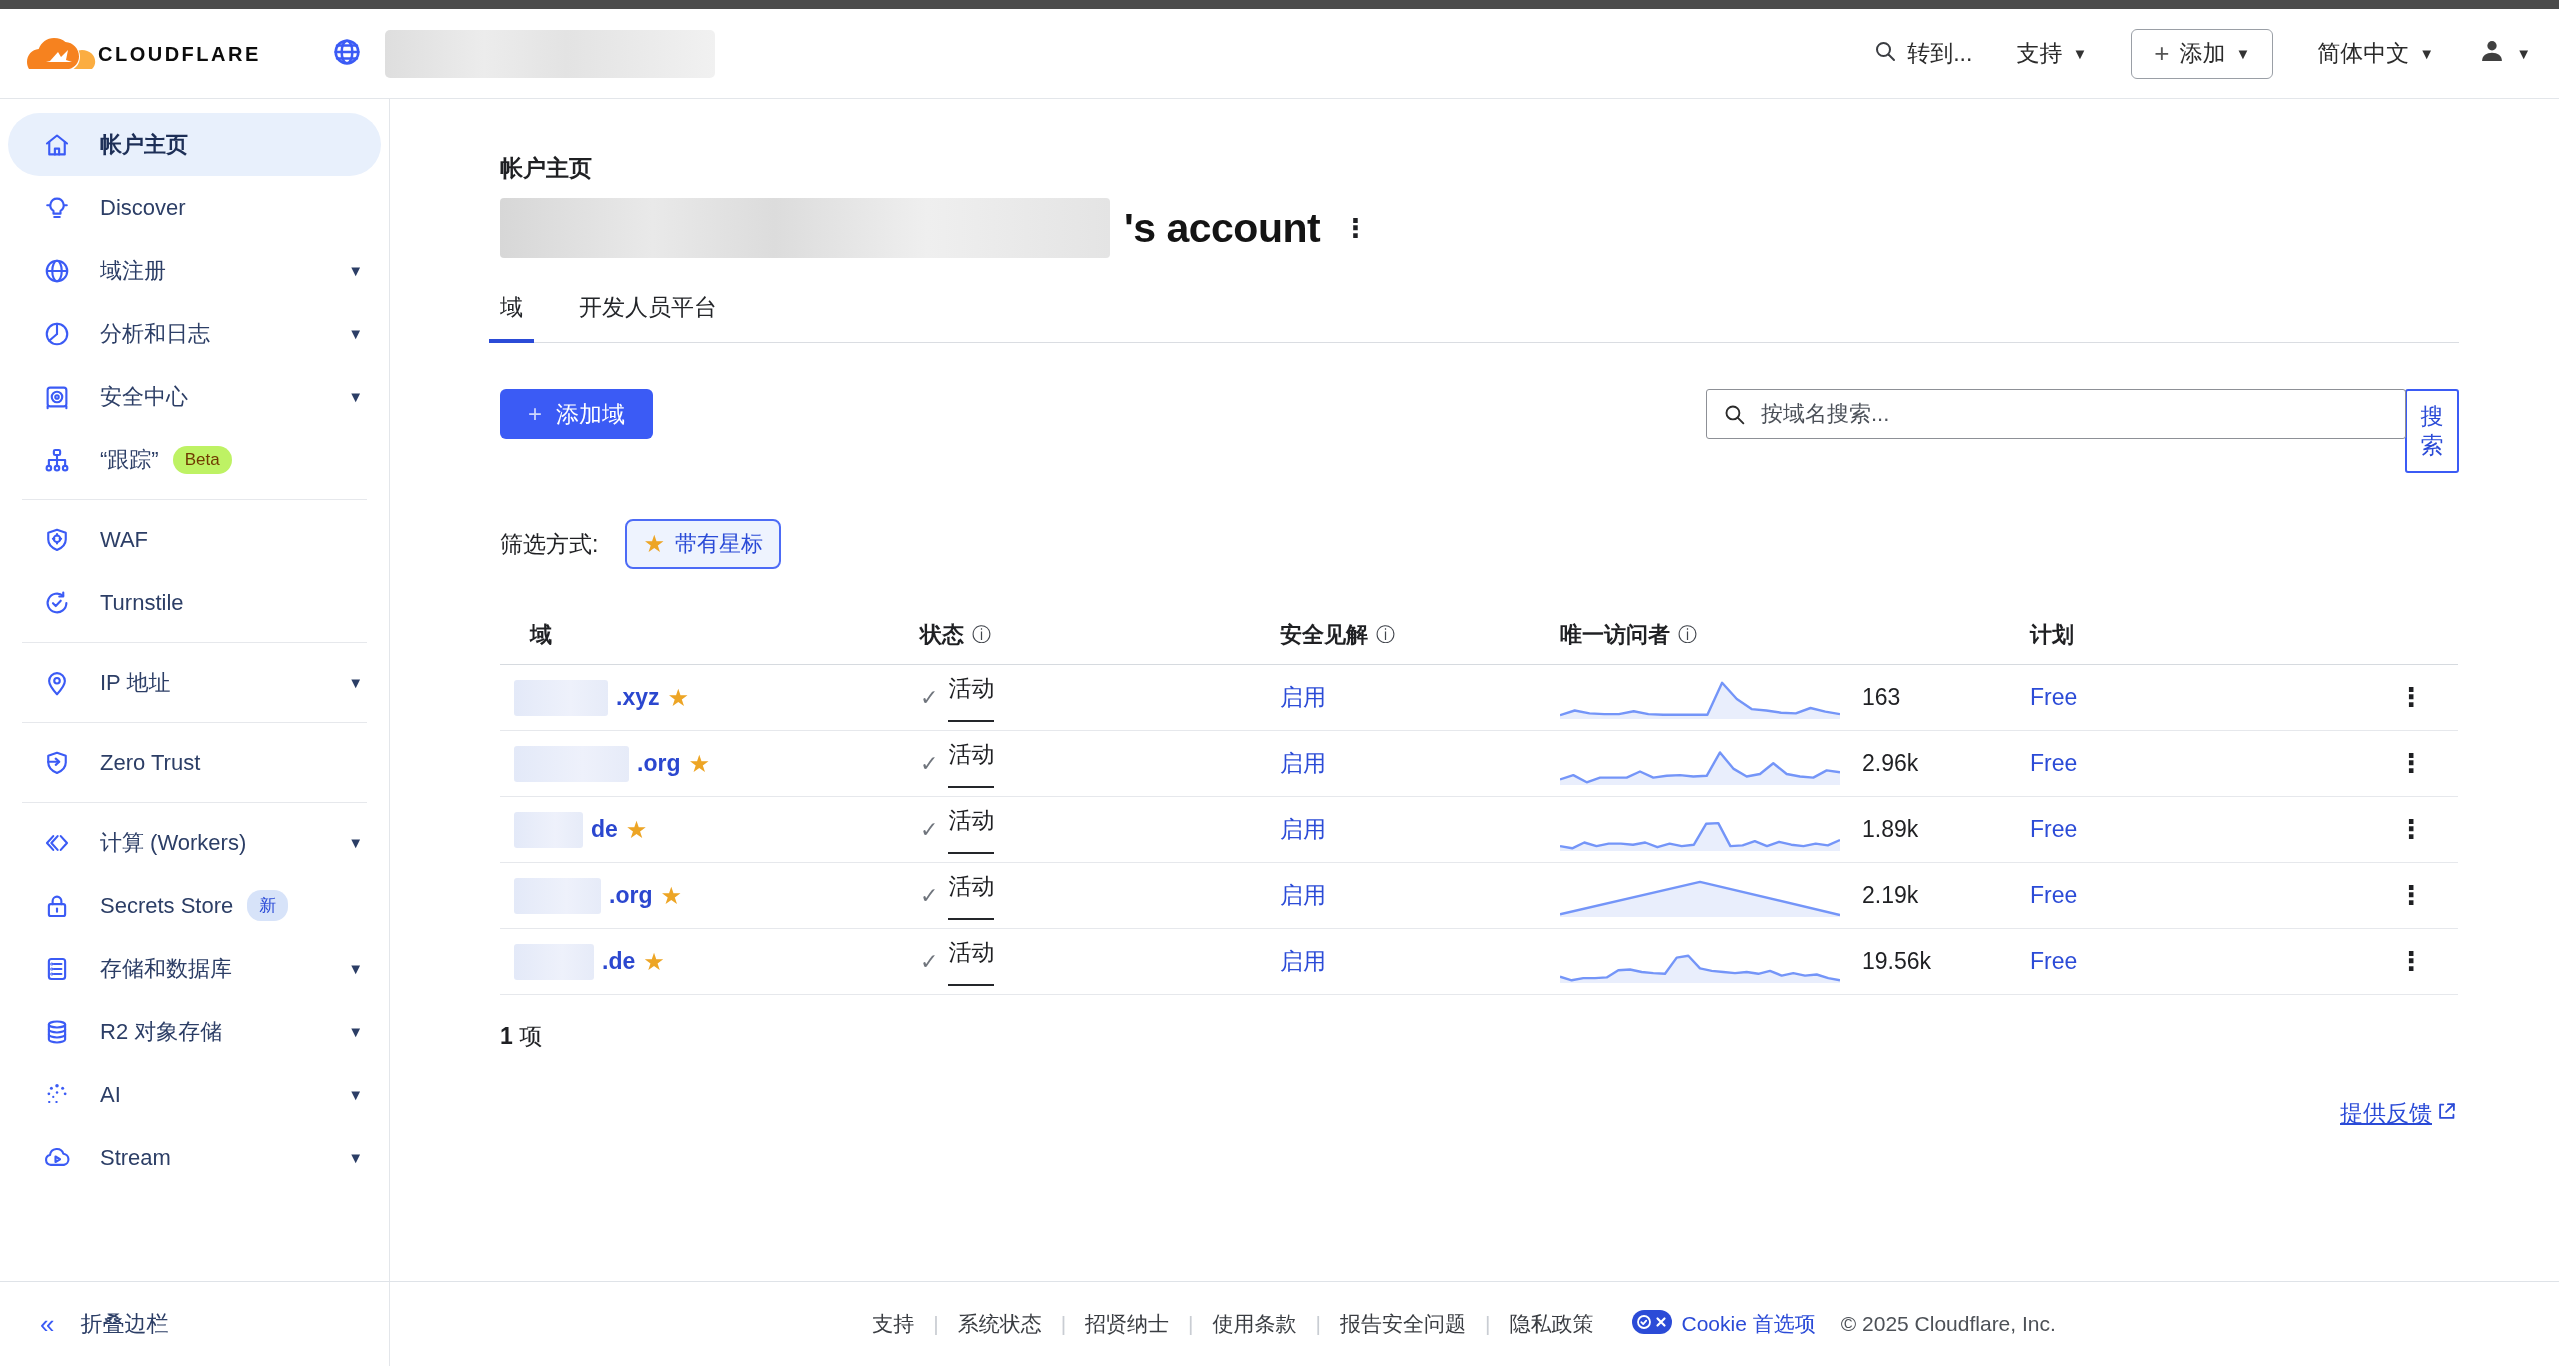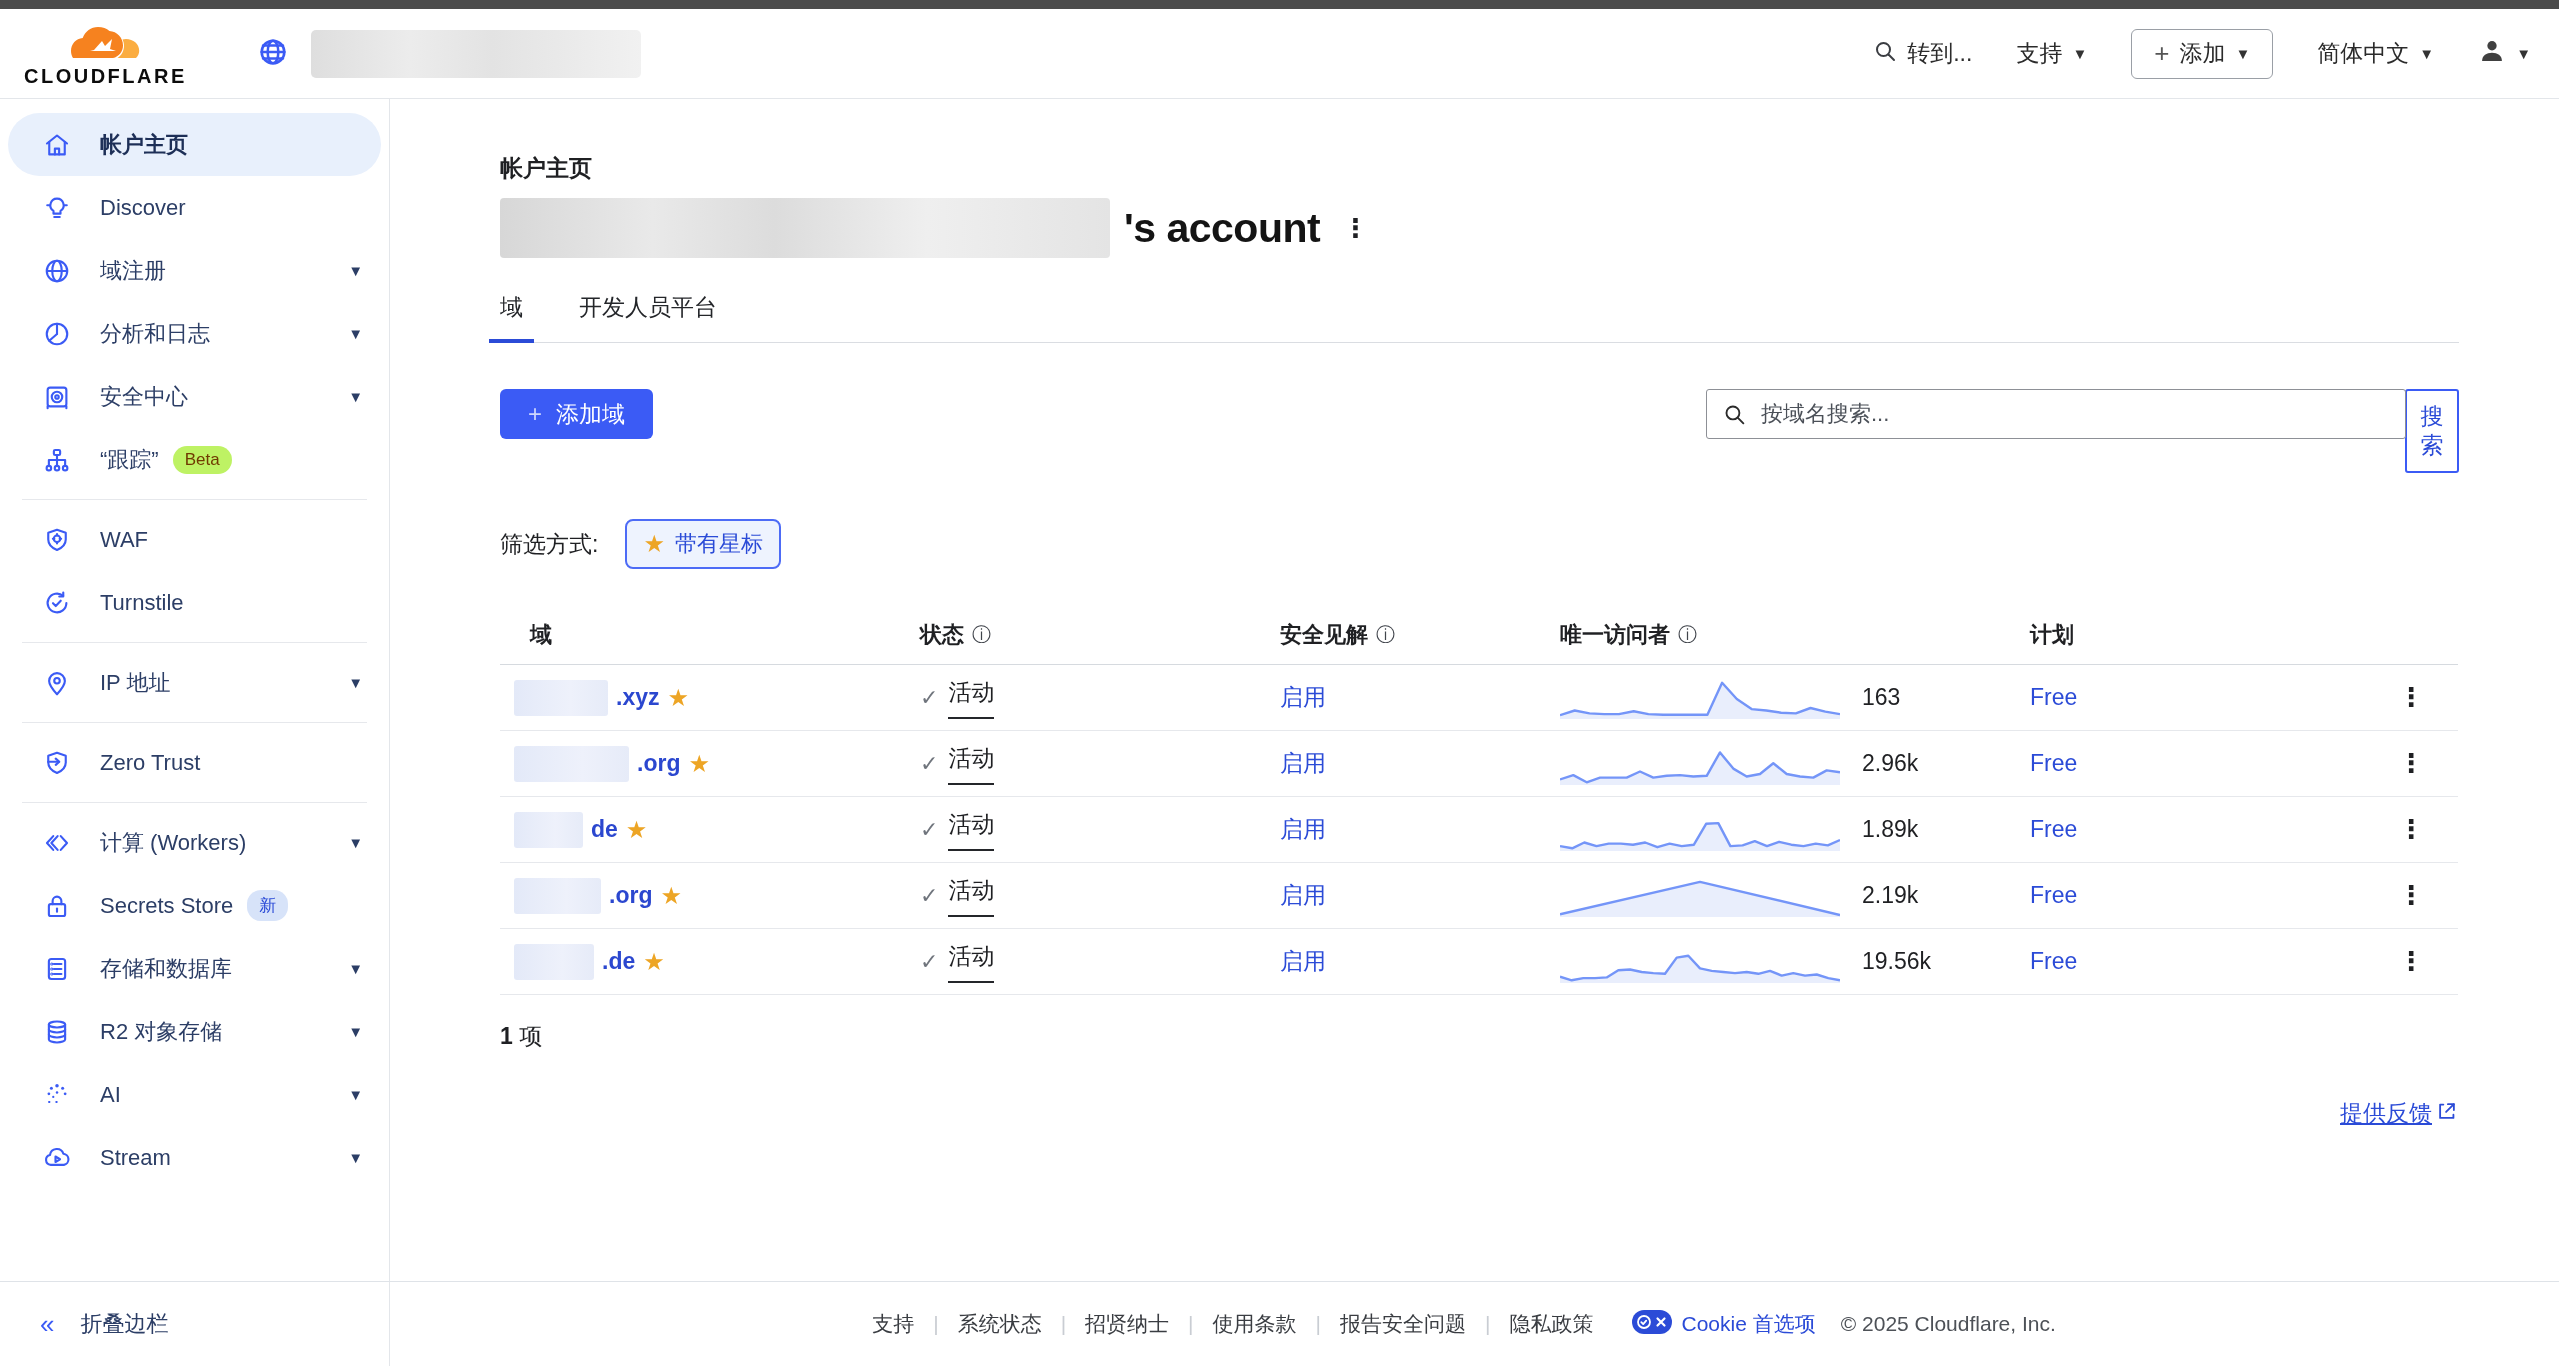--- a/index.html
+++ b/index.html
@@ -5,21 +5,21 @@
   * { margin:0; padding:0; box-sizing:border-box; }
   html,body { background:#fff; }
   body { font-family:"Liberation Sans","DejaVu Sans",sans-serif; color:#1f2023; }
   .app { position:relative; width:2559px; height:1366px; overflow:hidden; background:#fff; }
 
   
   .titlebar { height:9px; background:#4c4c4c; }
 
   
   .topbar { height:90px; display:flex; align-items:center; padding:0 28px 0 24px; border-bottom:1px solid #e3e6ea; background:#fff; }
-  .logo { display:flex; flex-direction:column; align-items:center; line-height:1; margin-right:70px; }
+  .logo { display:flex; flex-direction:row; align-items:center; line-height:1; margin-right:70px; }
   .logo svg { display:block; }
   .logo-text { font-size:20px; font-weight:800; letter-spacing:2.5px; color:#0c0c0c; margin-top:1px; }
   .acct-switch { display:flex; align-items:center; gap:22px; }
   .blur-acct { width:330px; height:48px; border-radius:5px;
     background:linear-gradient(90deg,#dedede 0%,#ececec 30%,#e3e3e3 55%,#f1f1f1 100%); }
   .top-right { margin-left:auto; display:flex; align-items:center; gap:44px; font-size:23px; color:#2b2b2b; }
   .top-item { display:flex; align-items:center; gap:10px; cursor:pointer; white-space:nowrap; }
   .caret { font-size:15px; color:#333; }
   .add-btn { display:flex; align-items:center; gap:10px; border:1px solid #9a9fa6; border-radius:6px; background:#fff; height:50px; padding:0 22px; font-size:23px; color:#2b2b2b; }
   .add-plus { font-size:26px; color:#555; font-weight:400; }
@@ -72,21 +72,21 @@
   .thead, .trow { display:grid; grid-template-columns:390px 360px 280px 470px 320px 1fr; align-items:center; }
   .thead { height:60px; border-bottom:1px solid #d6dadf; font-weight:700; font-size:22px; }
   .thead > div { padding-left:30px; display:flex; align-items:center; gap:8px; }
   .info { font-size:19px; color:#41454c; font-weight:400; }
   .trow { height:66px; border-bottom:1px solid #e6e8ec; font-size:23px; }
   .td { padding-left:30px; display:flex; align-items:center; }
   .td.domain { padding-left:14px; gap:8px; }
   .blur-domain { display:inline-block; height:36px; border-radius:3px; background:linear-gradient(90deg,#e3e9f8,#eef1fb 60%,#e6ebf8); }
   .domain-suffix { color:#2b47cf; font-weight:700; cursor:pointer; }
   .check { color:#70757d; margin-right:10px; font-size:22px; }
-  .status-text { border-bottom:2px solid #24262a; padding-bottom:9px; cursor:help; }
+  .status-text { border-bottom:2px solid #24262a; padding-bottom:16px; cursor:help; }
   .link { color:#2b4bd7; cursor:pointer; text-decoration:none; }
   .visitors { gap:22px; }
   .spark { flex:none; }
   .vcount { color:#1f2023; }
   .td.kebab-cell { justify-content:flex-end; padding-right:26px; }
 
   .count-row { margin-top:26px; font-size:23px; }
   .count-num { font-weight:700; }
   .feedback-row { margin-top:46px; width:1958px; display:flex; justify-content:flex-end; }
   .feedback { display:flex; align-items:center; gap:4px; color:#2b4bd7; font-size:23px; text-decoration:underline; cursor:pointer; }

